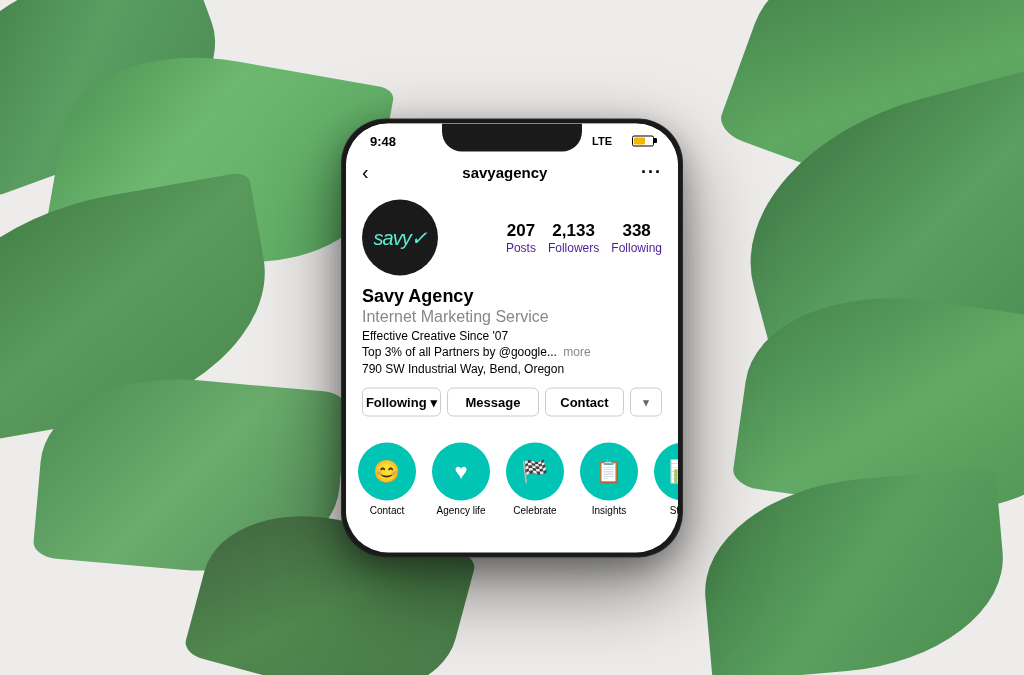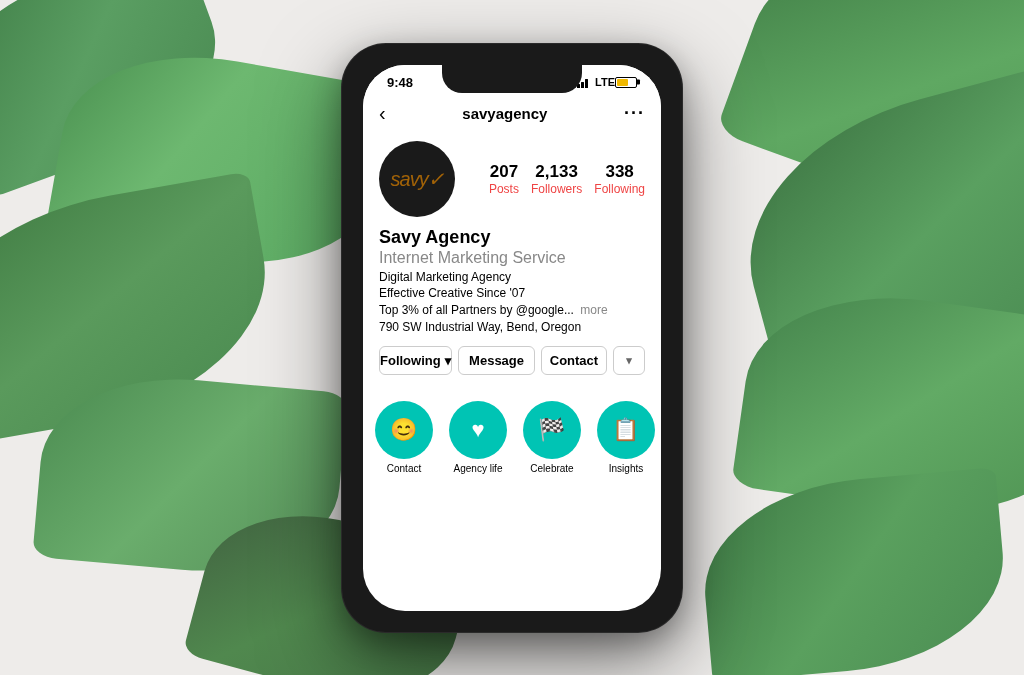--- a/index.html
+++ b/index.html
@@ -105,24 +105,24 @@
     .phone-wrapper {
       position: absolute;
       left: 50%;
       top: 50%;
       transform: translate(-50%, -50%);
       z-index: 10;
     }
 
     .phone {
       width: 340px;
-      height: 588px;
+      height: 437px;
       background: #1a1a1a;
       border-radius: 44px;
-      padding: 21px;
+      padding: 4px;
       box-shadow:
         0 0 0 1px #2a2a2a,
         0 30px 80px rgba(0,0,0,0.5),
         0 10px 30px rgba(0,0,0,0.3);
       position: relative;
     }
 
     .phone-inner {
       width: 100%;
       height: 100%;
@@ -160,21 +160,21 @@
     }
 
     .status-time {
       font-size: 13px;
       font-weight: 700;
     }
 
     .status-icons {
       display: flex;
       align-items: center;
-      gap: 0;
+      gap: 20px;
       font-size: 11px;
     }
 
     .battery-icon {
       width: 22px;
       height: 11px;
       border: 1.5px solid #000;
       border-radius: 2px;
       position: relative;
       display: inline-flex;
@@ -247,21 +247,21 @@
       height: 76px;
       border-radius: 50%;
       background: #1a1a1a;
       display: flex;
       align-items: center;
       justify-content: center;
       flex-shrink: 0;
     }
 
     .avatar-text {
-      color: #a16207;
+      color: #5eead4;
       font-size: 20px;
       font-style: italic;
       font-weight: 300;
       letter-spacing: -1px;
     }
 
     .stats-container {
       display: flex;
       gap: 12px;
       flex: 1;
@@ -275,21 +275,21 @@
 
     .stat-number {
       font-size: 17px;
       font-weight: 700;
       color: #000;
       display: block;
     }
 
     .stat-label {
       font-size: 12px;
-      color: #ef4444;
+      color: #4c1d95;
       display: block;
     }
 
     
     .bio-section {
       margin-bottom: 10px;
     }
 
     .bio-name {
       font-size: 18px;
@@ -464,21 +464,20 @@
             <div class="stat-item">
               <span class="stat-number">338</span>
               <span class="stat-label">Following</span>
             </div>
           </div>
         </div>
 
         <div class="bio-section">
           <div class="bio-name">Savy Agency</div>
           <div class="bio-category">Internet Marketing Service</div>
-          <div class="bio-line">Digital Marketing Agency</div>
           <div class="bio-line">Effective Creative Since '07</div>
           <div class="bio-line">
             Top 3% of all Partners by @google...
             <span class="bio-more">more</span>
           </div>
           <div class="bio-line">790 SW Industrial Way, Bend, Oregon</div>
         </div>
 
         <div class="action-buttons">
           <button class="btn btn-following">

